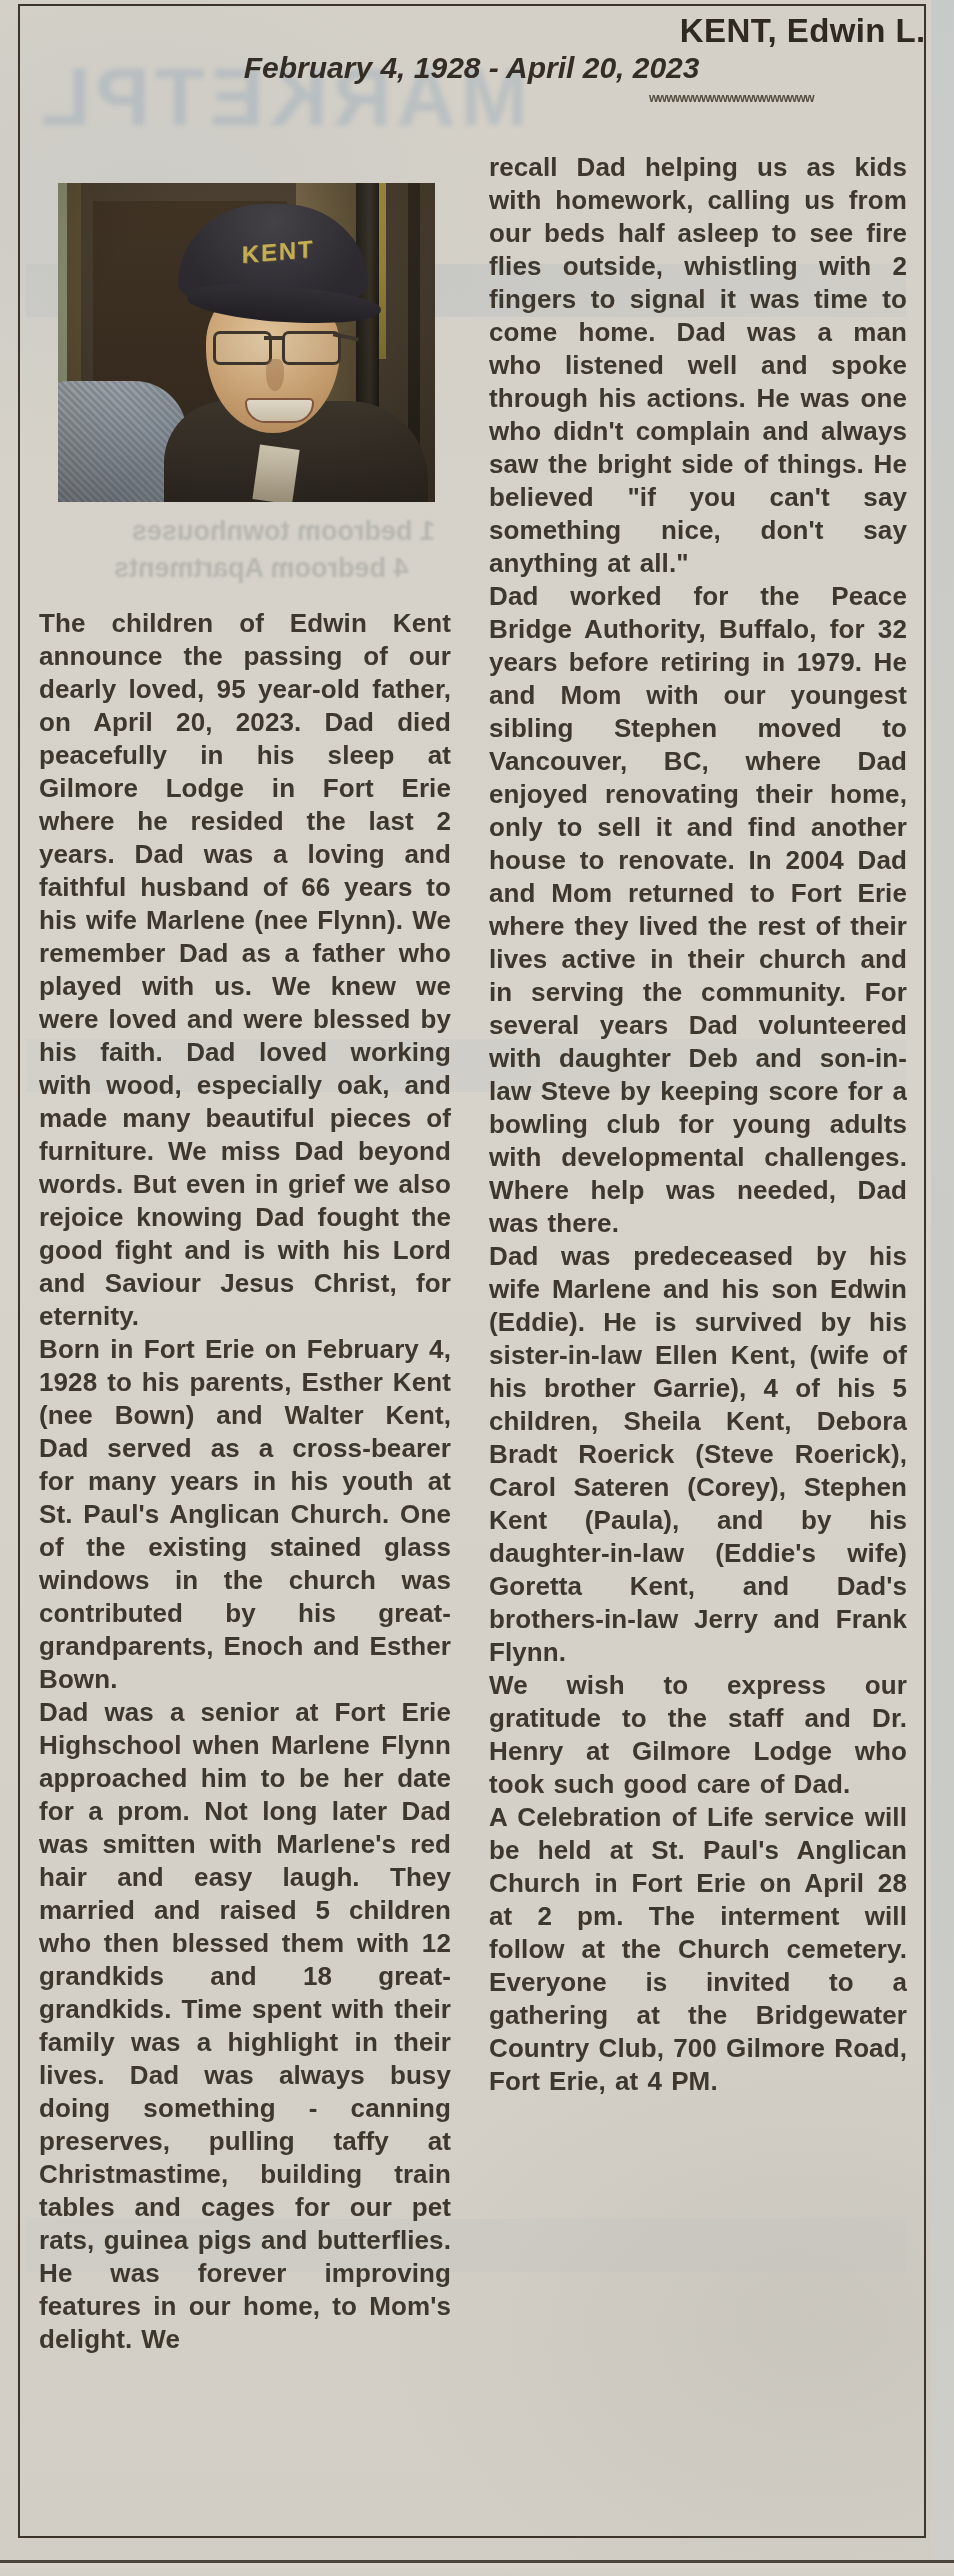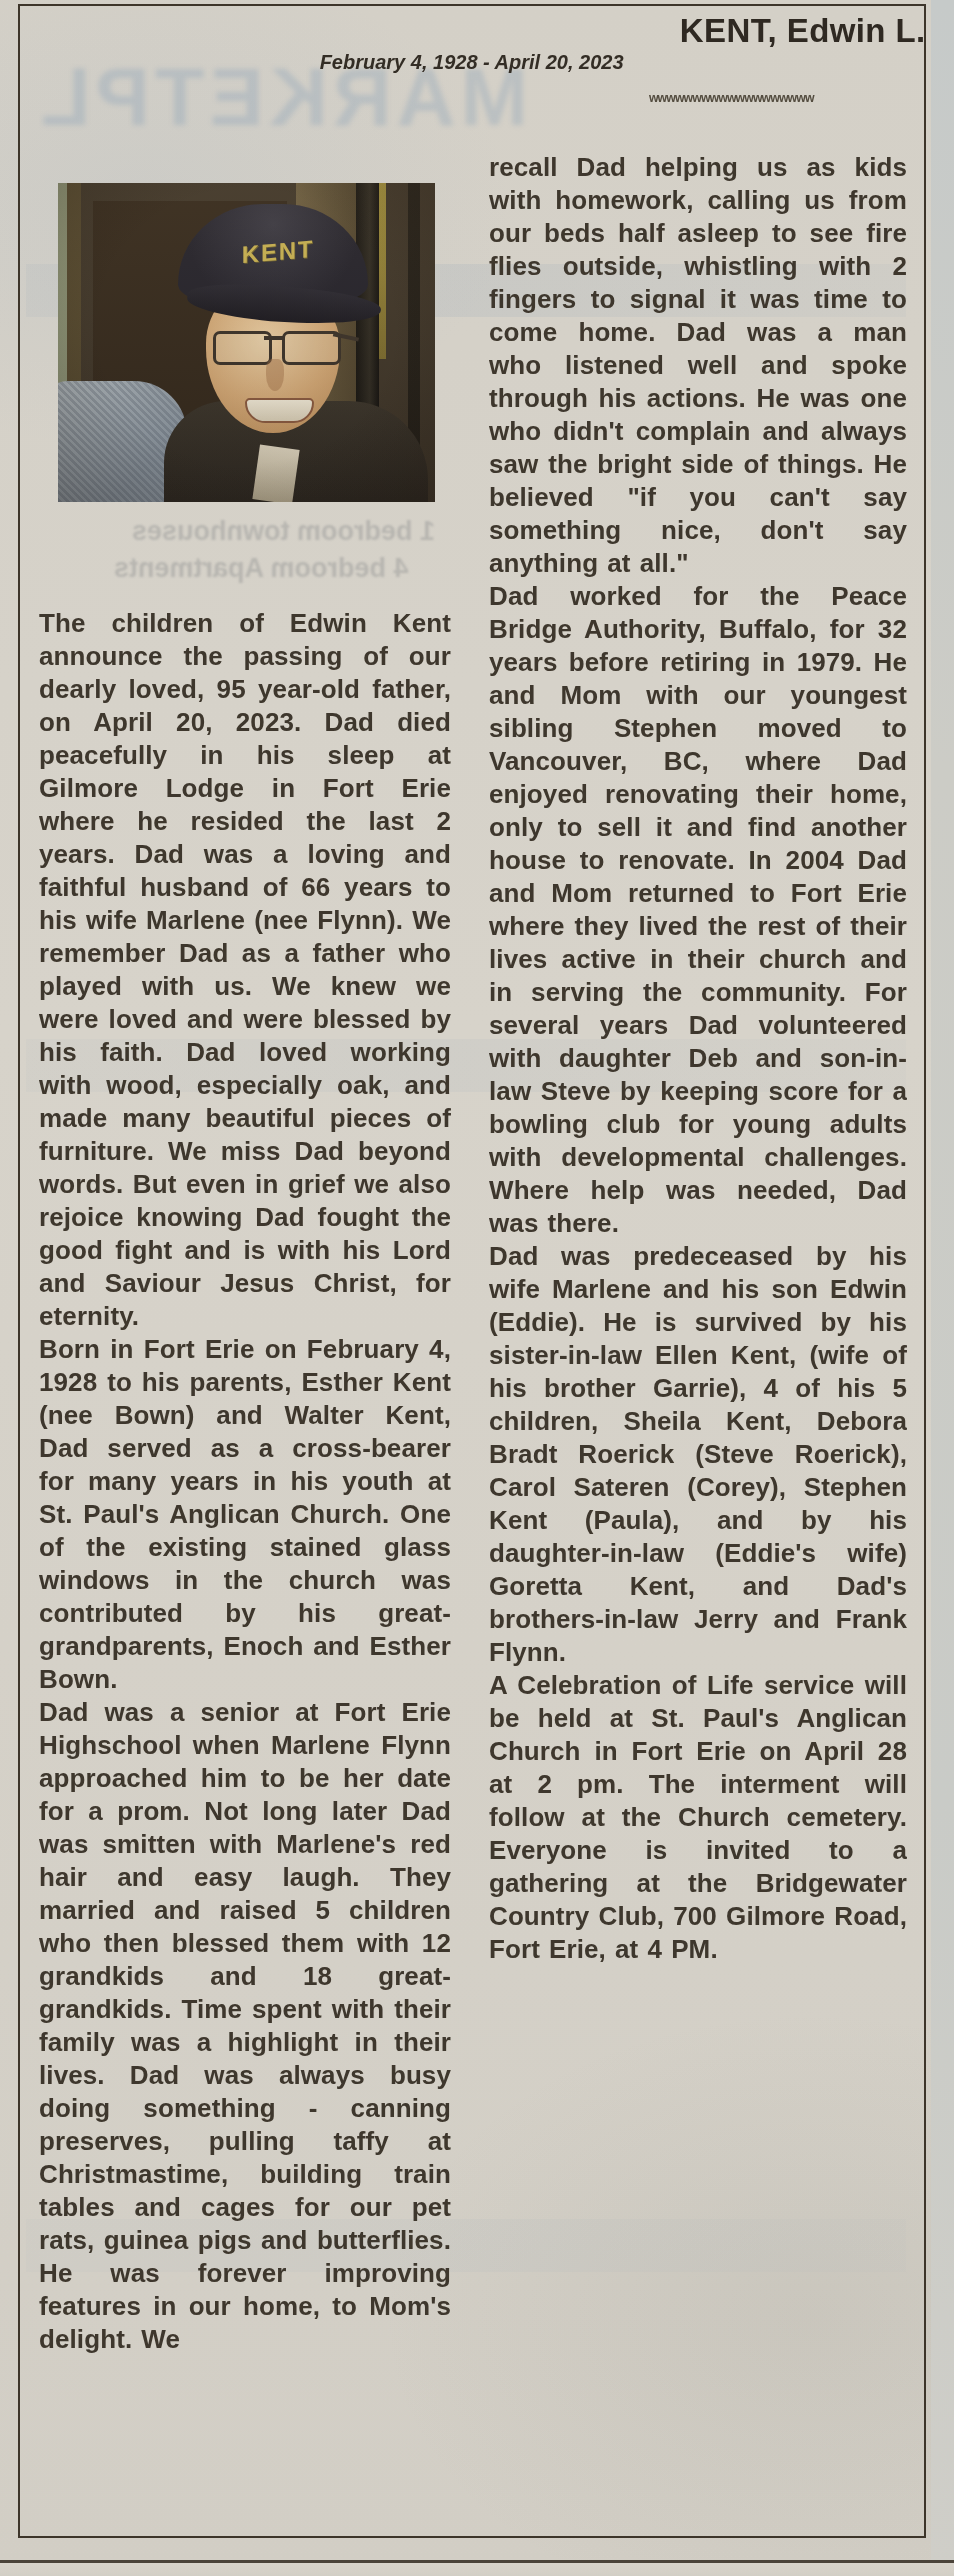--- a/index.html
+++ b/index.html
@@ -38,21 +38,21 @@
     position:absolute; left:17.6px; top:4.4px; width:908px; height:2534px;
     border:2.6px solid #3d352a; box-sizing:border-box;
   }
   .obit-name{
     position:absolute; left:17.6px; top:12.3px; width:908px;
     text-align:right; font-size:33px; font-weight:700; color:#2f2922;
     letter-spacing:0.4px;
   }
   .obit-dates{
     position:absolute; left:17.6px; top:51px; width:908px;
-    text-align:center; font-size:20px; font-weight:700; font-style:italic; color:#332d25;
+    text-align:center; font-size:30px; font-weight:700; font-style:italic; color:#332d25;
   }
   .squiggle{
     position:absolute; left:17.6px; top:91px; width:796px;
     text-align:right; font-size:12.3px; font-weight:700; color:#544d40;
     letter-spacing:-0.9px; filter:blur(0.3px);
   }
   
   .photo{
     position:absolute; left:58px; top:183px; width:377px; height:319px;
     background:linear-gradient(90deg,#8d9578 0 8.8px,#55492f 8.8px 23px,#3f362a 23px 100%);
@@ -172,18 +172,19 @@
 
 <div class="col col-left">
     <p>The children of Edwin Kent announce the passing of our dearly loved, 95 year-old father, on April 20, 2023.  Dad died peacefully in his sleep at Gilmore Lodge in Fort Erie where he resided the last 2 years. Dad was a loving and faithful husband of 66 years to his wife Marlene (nee Flynn). We remember Dad as a father who played with us. We knew we were loved and were blessed by his faith. Dad loved working with wood, especially oak, and made many beautiful pieces of furniture. We miss Dad beyond words. But even in grief we also rejoice knowing Dad fought the good fight and is with his Lord and Saviour Jesus Christ, for eternity.</p>
     <p>Born in Fort Erie on February 4, 1928 to his parents, Esther Kent (nee Bown) and Walter Kent, Dad served as a cross-bearer for many years in his youth at St. Paul's Anglican Church. One of the existing stained glass windows in the church was contributed by his great-grandparents, Enoch and Esther Bown.</p>
     <p>Dad was a senior at Fort Erie Highschool when Marlene Flynn approached him to be her date for a prom. Not long later Dad was smitten with Marlene's red hair and easy laugh. They married and raised 5 children who then blessed them with 12 grandkids and 18 great-grandkids. Time spent with their family was a highlight in their lives. Dad was always busy doing something - canning preserves, pulling taffy at Christmastime, building train tables and cages for our pet rats, guinea pigs and butterflies. He was forever improving features in our home, to Mom's delight. We</p>
   </div>
 <div class="col col-right">
     <p>recall Dad helping us as kids with homework, calling us from our beds half asleep to see fire flies outside, whistling with 2 fingers to signal it was time to come home. Dad was a man who listened well and spoke through his actions. He was one who didn't complain and always saw the bright side of things. He believed "if you can't say something nice, don't say anything at all."</p>
     <p>Dad worked for the Peace Bridge Authority, Buffalo, for 32 years before retiring in 1979. He and Mom with our youngest sibling Stephen moved to Vancouver, BC, where Dad enjoyed renovating their home, only to sell it and find another house to renovate. In 2004 Dad and Mom returned to Fort Erie where they lived the rest of their lives active in their church and in serving the community. For several years Dad volunteered with daughter Deb and son-in-law Steve by keeping score for a bowling club for young adults with developmental challenges. Where help was needed, Dad was there.</p>
     <p>Dad was predeceased by his wife Marlene and his son Edwin (Eddie). He is survived by his sister-in-law Ellen Kent, (wife of his brother Garrie), 4 of his 5 children, Sheila Kent, Debora Bradt Roerick (Steve Roerick), Carol Sateren (Corey), Stephen Kent (Paula), and by his daughter-in-law (Eddie's wife) Goretta Kent, and Dad's brothers-in-law Jerry and Frank Flynn.</p>
+    <p>We wish to express our gratitude to the staff and Dr. Henry at Gilmore Lodge who took such good care of Dad.</p>
     <p>A Celebration of Life service will be held at St. Paul's Anglican Church in Fort Erie on April 28 at 2 pm. The interment will follow at the Church cemetery.  Everyone is invited to a gathering at the Bridgewater Country Club, 700 Gilmore Road, Fort Erie, at 4 PM.</p>
   </div>
 
 <div class="bottom-rule"></div>
 <div class="bottom-paper"></div>
 
 
 </body></html>

